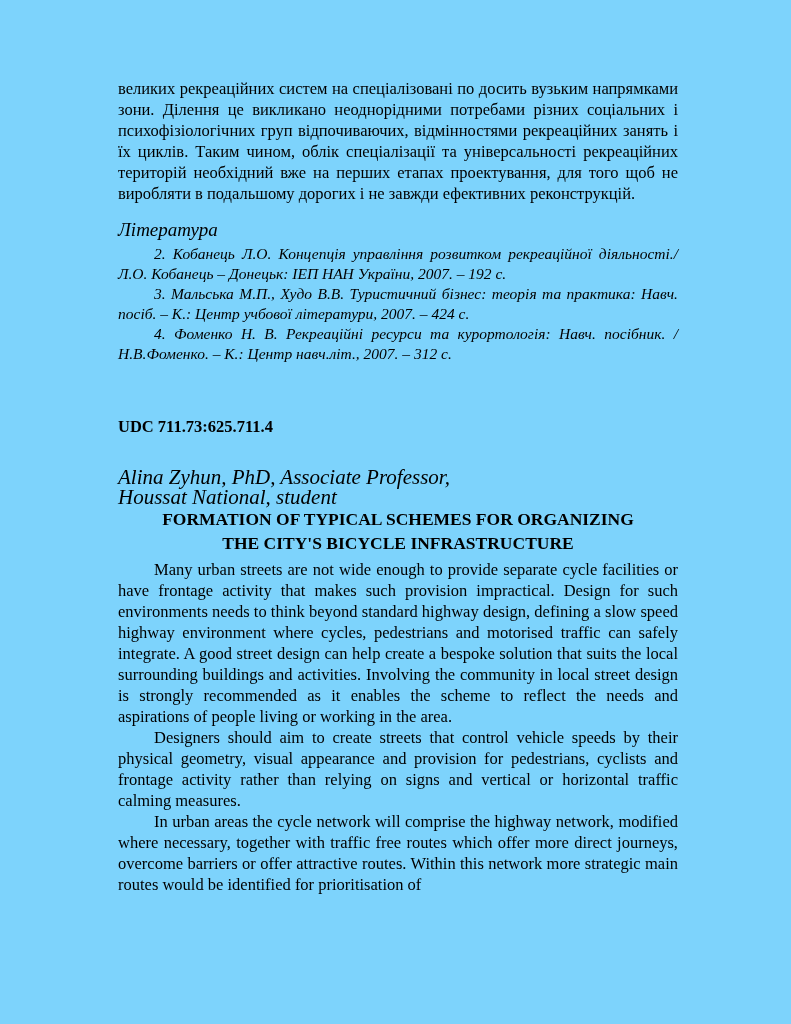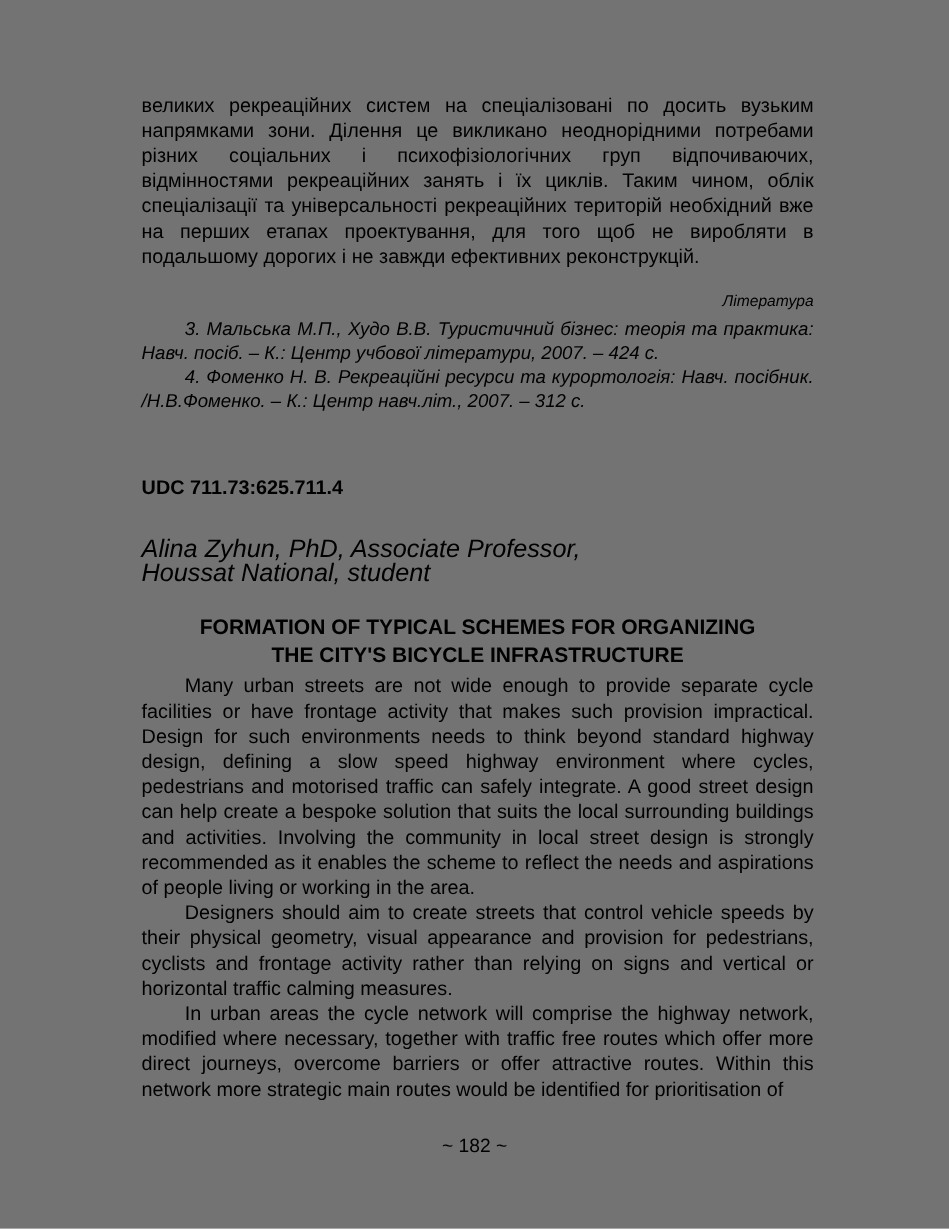--- a/index.html
+++ b/index.html
@@ -4,44 +4,44 @@
 <style>
   html, body {
     margin: 0;
     padding: 0;
     background: #ffffff;
   }
   .page {
     position: relative;
     width: 791px;
     height: 1024px;
-    background: #737373;
-    font-family: Liberation Sans, sans-serif;
+    background: #7dd3fc;
+    font-family: Liberation Serif, serif;
     color: #000000;
     overflow: hidden;
   }
   .content {
     position: absolute;
     left: 118px;
     top: 78px;
     width: 560px;
   }
   .para {
     font-size: 16.5px;
     line-height: 21px;
     text-align: justify;
     margin: 0;
   }
   .para.indent {
     text-indent: 36px;
   }
   .lit-heading {
-    font-size: 13px;
+    font-size: 19px;
     font-style: italic;
-    text-align: right;
+    text-align: left;
     margin: 16px 0 4px 0;
     line-height: 20px;
   }
   .lit-item {
     font-size: 15.5px;
     font-style: italic;
     line-height: 20px;
     text-align: justify;
     text-indent: 36px;
     margin: 0;
@@ -53,21 +53,20 @@
     line-height: 21px;
   }
   .authors {
     margin-top: 30px;
     text-align: left;
     font-style: italic;
     font-size: 21px;
     line-height: 20px;
   }
   .title {
-    margin-top: 22px;
     text-align: center;
     font-weight: bold;
     font-size: 17.5px;
     line-height: 24px;
   }
   .body-text {
     margin-top: 4px;
   }
   .body-text p + p {
     margin-top: 0;
@@ -86,20 +85,21 @@
 <body>
 
 <div class="page">
   <div class="content">
 
     <p class="para">великих рекреаційних систем на спеціалізовані по досить вузьким напрямками зони. Ділення це викликано неоднорідними потребами різних соціальних і психофізіологічних груп відпочиваючих, відмінностями рекреаційних занять і їх циклів. Таким чином, облік спеціалізації та універсальності рекреаційних територій необхідний вже на перших етапах проектування, для того щоб не виробляти в подальшому дорогих і не завжди ефективних реконструкцій.</p>
 
     <div class="lit-heading">Література</div>
 
     <div>
+      <p class="lit-item">2. Кобанець Л.О. Концепція управління розвитком рекреаційної діяльності./ Л.О. Кобанець – Донецьк: ІЕП НАН України, 2007. – 192 с.</p>
       <p class="lit-item">3. Мальська М.П., Худо В.В. Туристичний бізнес: теорія та практика: Навч. посіб. – К.: Центр учбової літератури, 2007. – 424 с.</p>
       <p class="lit-item">4. Фоменко Н. В. Рекреаційні ресурси та курортологія: Навч. посібник. /Н.В.Фоменко. – К.: Центр навч.літ., 2007. – 312 с.</p>
     </div>
 
     <p class="udc">UDC 711.73:625.711.4</p>
 
     <div class="authors">
       <div>Alina Zyhun, PhD, Associate Professor,</div>
       <div>Houssat National, student</div>
     </div>
@@ -110,14 +110,13 @@
     </div>
 
     <div class="body-text">
       <p class="para indent">Many urban streets are not wide enough to provide separate cycle facilities or have frontage activity that makes such provision impractical. Design for such environments needs to think beyond standard highway design, defining a slow speed highway environment where cycles, pedestrians and motorised traffic can safely integrate. A good street design can help create a bespoke solution that suits the local surrounding buildings and activities.  Involving the community in local street design is strongly recommended as it enables the scheme to reflect the needs and aspirations of people living or working in the area.</p>
       <p class="para indent">Designers should aim to create streets that control vehicle speeds by their physical geometry, visual appearance and provision for pedestrians, cyclists and frontage activity rather than relying on signs and vertical or horizontal traffic calming measures.</p>
       <p class="para indent">In urban areas the cycle network will comprise the highway network, modified where necessary, together with traffic free routes which offer more direct journeys, overcome barriers or offer attractive routes.   Within this network more strategic main routes would be identified for prioritisation of</p>
     </div>
 
   </div>
 
-  <div class="page-number">~ 182 ~</div>
 </div>
 
 </body></html>

